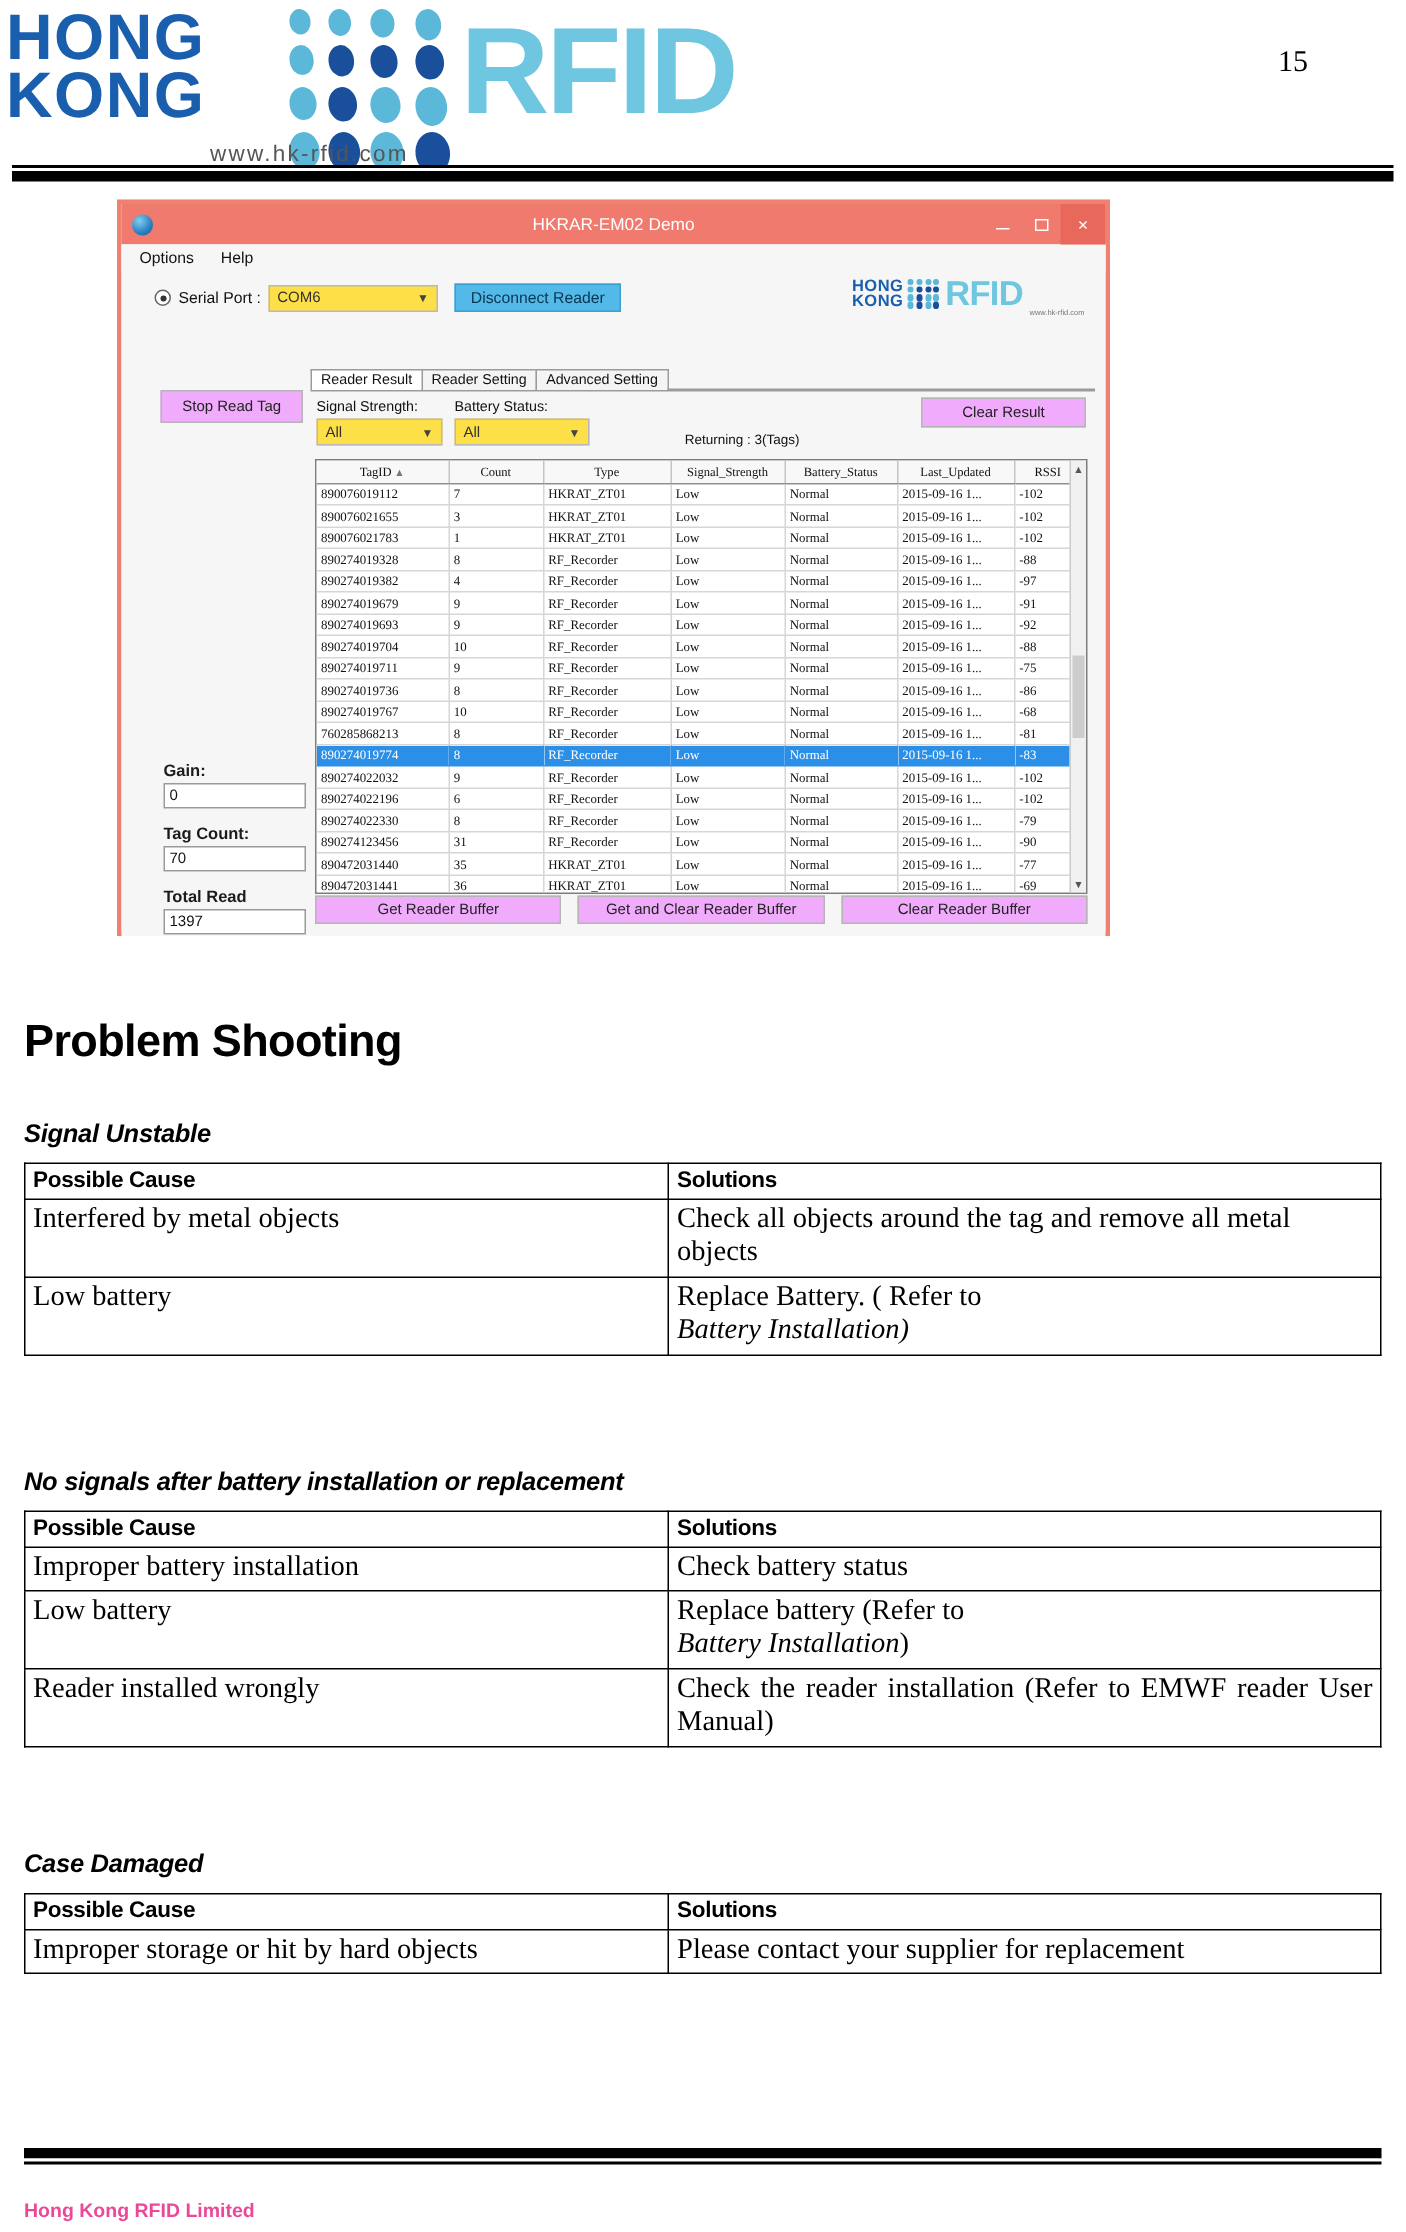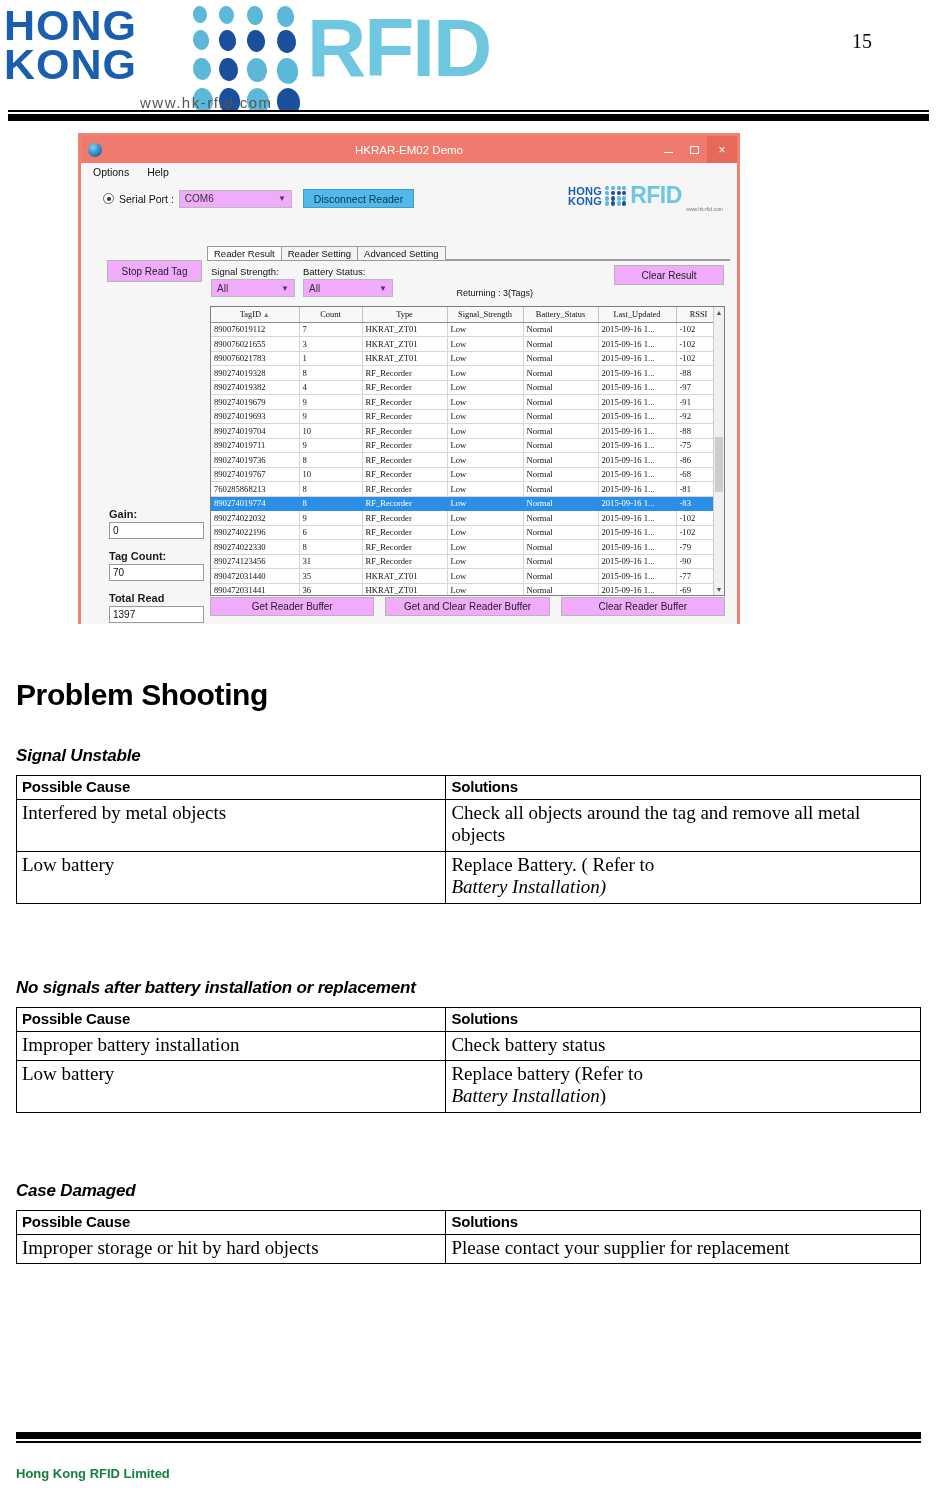--- a/index.html
+++ b/index.html
@@ -62,21 +62,21 @@
   .app-logo .al-url { font-family:"Liberation Sans", sans-serif; font-size:5px; color:#777; text-align:right; }
   .al-row { display:flex; align-items:center; gap:3px; }
   .al-dots { width:22px; height:20px; position:relative; }
   .al-dots .d { position:absolute; border-radius:50%; }
 
   .serial-row { position:absolute; left:22px; top:26px; display:flex; align-items:center; gap:5px; }
   .radio { width:11px; height:11px; border-radius:50%; border:1px solid #666; background:#fff;
            display:inline-block; position:relative; }
   .radio::after { content:""; position:absolute; inset:2.5px; border-radius:50%; background:#333; }
   .lbl-sans { font-family:"Liberation Sans", sans-serif; font-size:10.5px; color:#111; }
-  .combo { border:1px solid #b9b9b9; background:#f0abfc; height:18px; display:flex; align-items:center;
+  .combo { border:1px solid #b9b9b9; background:#fde047; height:18px; display:flex; align-items:center;
            padding:0 2px 0 5px; font-family:"Liberation Sans", sans-serif; font-size:10px; color:#333; }
   .combo .arr { margin-left:auto; font-size:8px; color:#444; padding-right:3px; }
   .btn-blue { background:#53b9e8; border:1px solid #3a9ed0; color:#0a3550; height:19px;
               display:flex; align-items:center; justify-content:center; padding:0 10px;
               font-family:"Liberation Sans", sans-serif; font-size:10.5px; }
   .btn-grey { background:#f0abfc; border:1px solid #b5b5b5; display:flex; align-items:center;
               justify-content:center; font-family:"Liberation Sans", sans-serif; font-size:10px; color:#222; }
 
   .stopread { position:absolute; left:26px; top:97px; width:95px; height:22px; }
   .leftfields { position:absolute; left:28px; top:345px; width:95px; }
@@ -133,21 +133,21 @@
   .ital { font-style:italic; }
   .just { text-align:justify; text-align-last:left; }
   .spacer-lg { height:74px; }
   .spacer-md { height:68px; }
 
   .rule-bot { position:absolute; left:16px; right:16px; top:1432px; }
   .rule-bot .rb-thick { height:7px; background:#000; }
   .rule-bot .rb-gap { height:2px; background:#fff; }
   .rule-bot .rb-thin { height:2px; background:#000; }
   .footer-txt { position:absolute; left:16px; top:1466px;
-                font-family:"Liberation Sans", sans-serif; font-weight:bold; font-size:13px; color:#15803d; }
+                font-family:"Liberation Sans", sans-serif; font-weight:bold; font-size:13px; color:#ec4899; }
 </style>
 </head>
 <body>
 
 <div class="page-header">
   <div class="logo-wrap">
     <div class="logo-hk">
       <div>HONG</div>
       <div>KONG</div>
     </div>
@@ -556,20 +556,24 @@
         </thead>
         <tbody>
           <tr>
             <td>Improper battery installation</td>
             <td><span>Check battery status</span></td>
           </tr>
           <tr>
             <td>Low battery</td>
             <td><span>Replace battery (Refer to </span><br><span class="ital">Battery Installation</span><span>)</span></td>
           </tr>
+          <tr>
+            <td>Reader installed wrongly</td>
+            <td class="just"><span>Check the reader installation (Refer to EMWF reader User Manual)</span></td>
+          </tr>
         </tbody>
       </table>
       <div class="spacer-md"></div>
       <h2 class="sub">Case Damaged</h2>
       <table class="doc-t">
         <colgroup>
           <col class="c1">
           <col>
         </colgroup>
         <thead>

